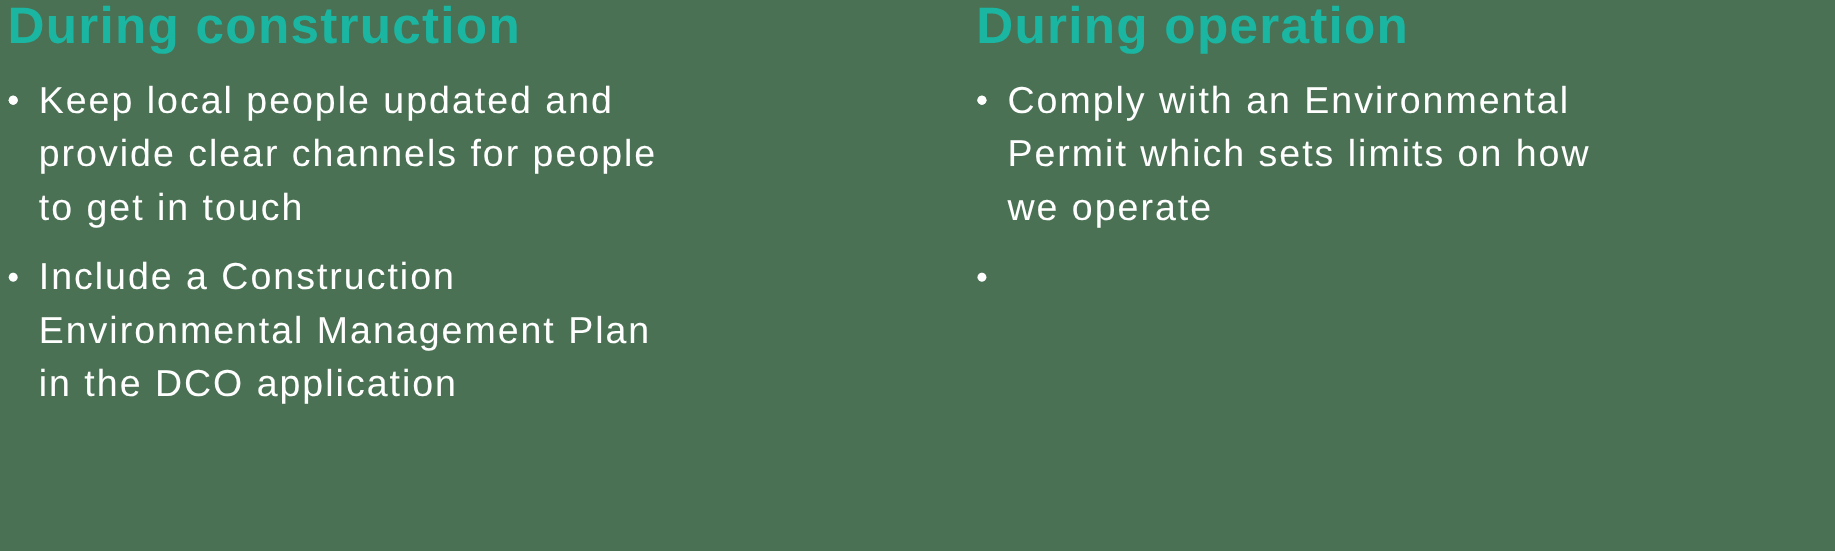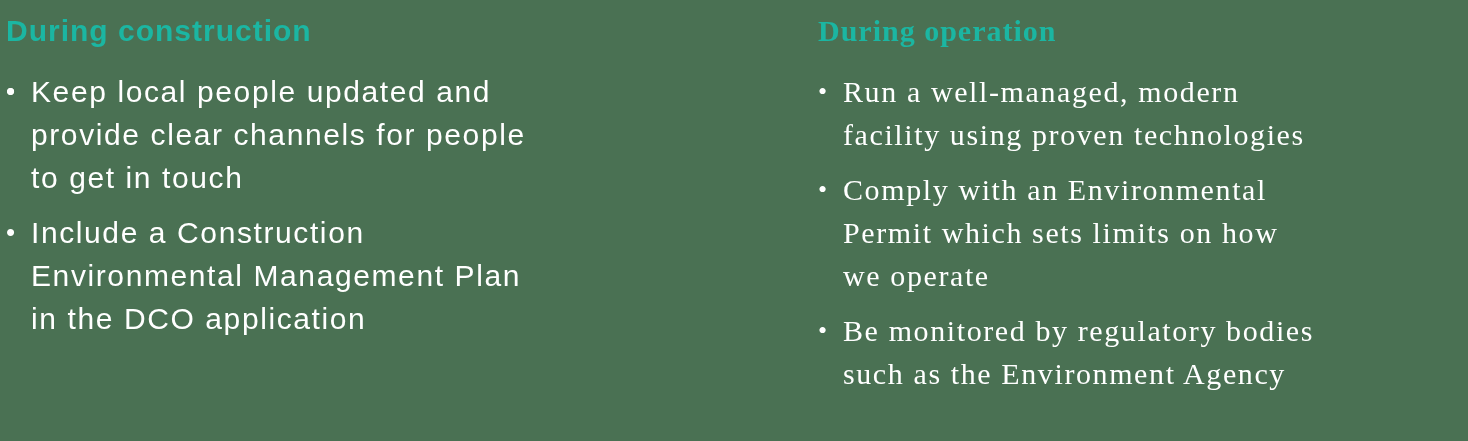--- a/index.html
+++ b/index.html
@@ -15,24 +15,24 @@
     overflow: hidden;
     background: var(--background-color);
     font-family: "Liberation Sans", "DejaVu Sans", sans-serif;
     position: relative;
   }
   .column {
     position: absolute;
     top: 2px;
   }
   .column.left  { left: 6px;   width: 640px; }
-  .column.right { left: 818px; width: 648px; font-family: Liberation Serif, serif; }
+  .column.right { left: 781px; width: 648px; }
   .section-heading {
-    margin: 12px 0 22px 0;
-    font-size: 30px;
+    margin: 1px 0 22px 0;
+    font-size: 41px;
     font-weight: bold;
     letter-spacing: 1px;
     line-height: 34px;
     color: var(--heading-color);
   }
   ul.bullet-list {
     margin: 0;
     padding: 0;
     list-style: none;
   }
@@ -66,21 +66,19 @@
 to get in touch</span></li>
     <li><span class="bullet-dot">•</span><span>Include a Construction
 Environmental Management Plan
 in the DCO application</span></li>
   </ul>
 </div>
 
 <div class="column right">
   <h2 class="section-heading">During operation</h2>
   <ul class="bullet-list">
-    <li><span class="bullet-dot">•</span><span>Run a well-managed, modern
-facility using proven technologies</span></li>
+    <li><span class="bullet-dot">•</span></li>
     <li><span class="bullet-dot">•</span><span>Comply with an Environmental
 Permit which sets limits on how
 we operate</span></li>
-    <li><span class="bullet-dot">•</span><span>Be monitored by regulatory bodies
-such as the Environment Agency</span></li>
+    <li><span class="bullet-dot">•</span></li>
   </ul>
 </div>
 
 </body></html>

